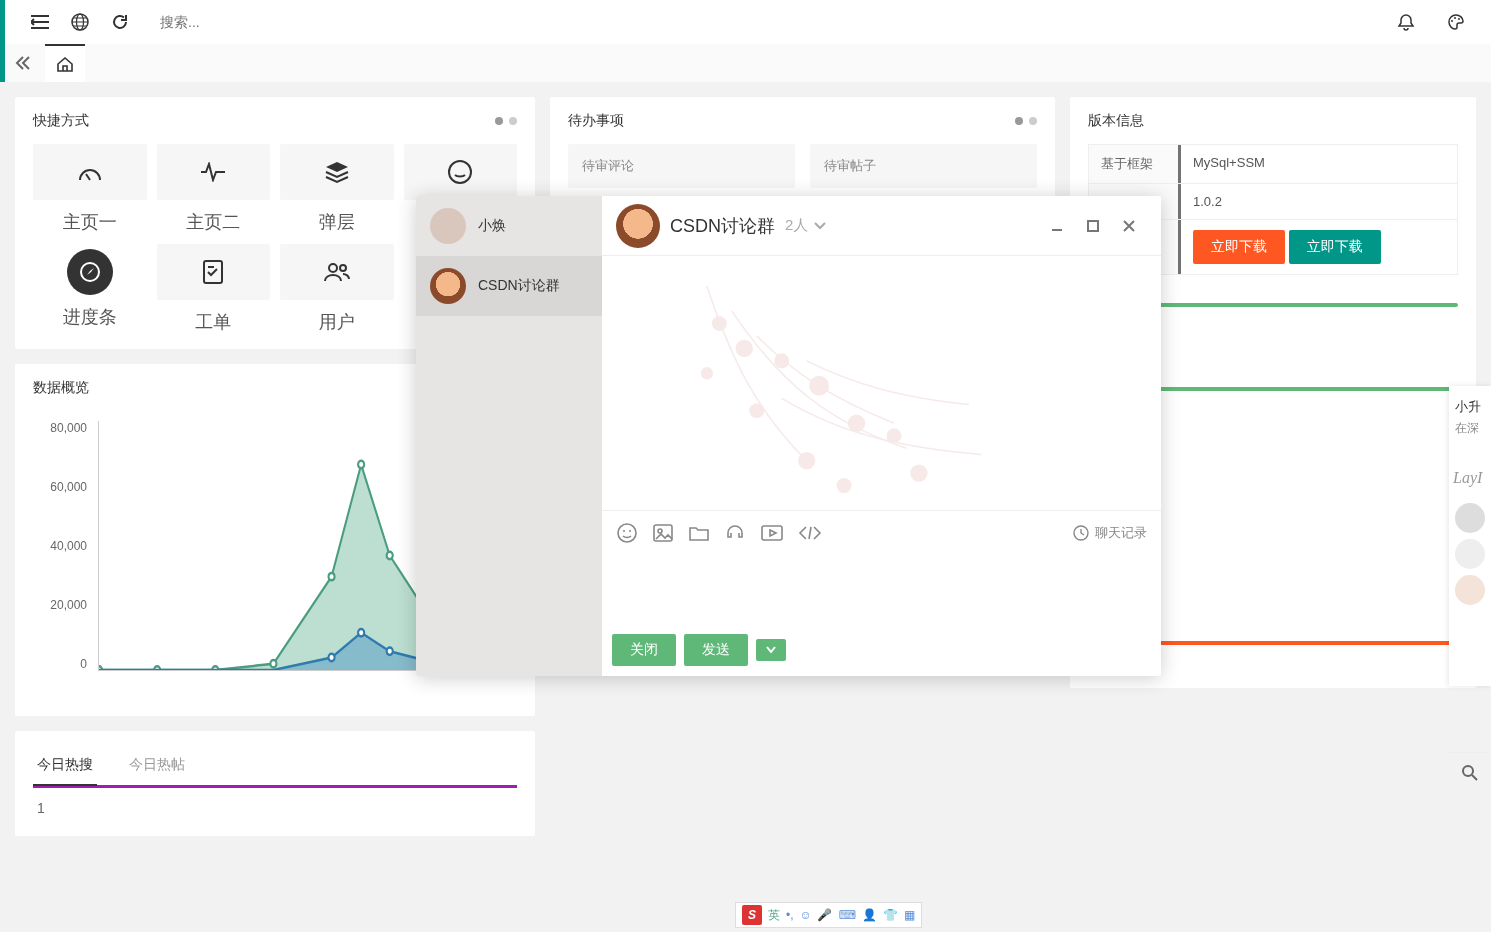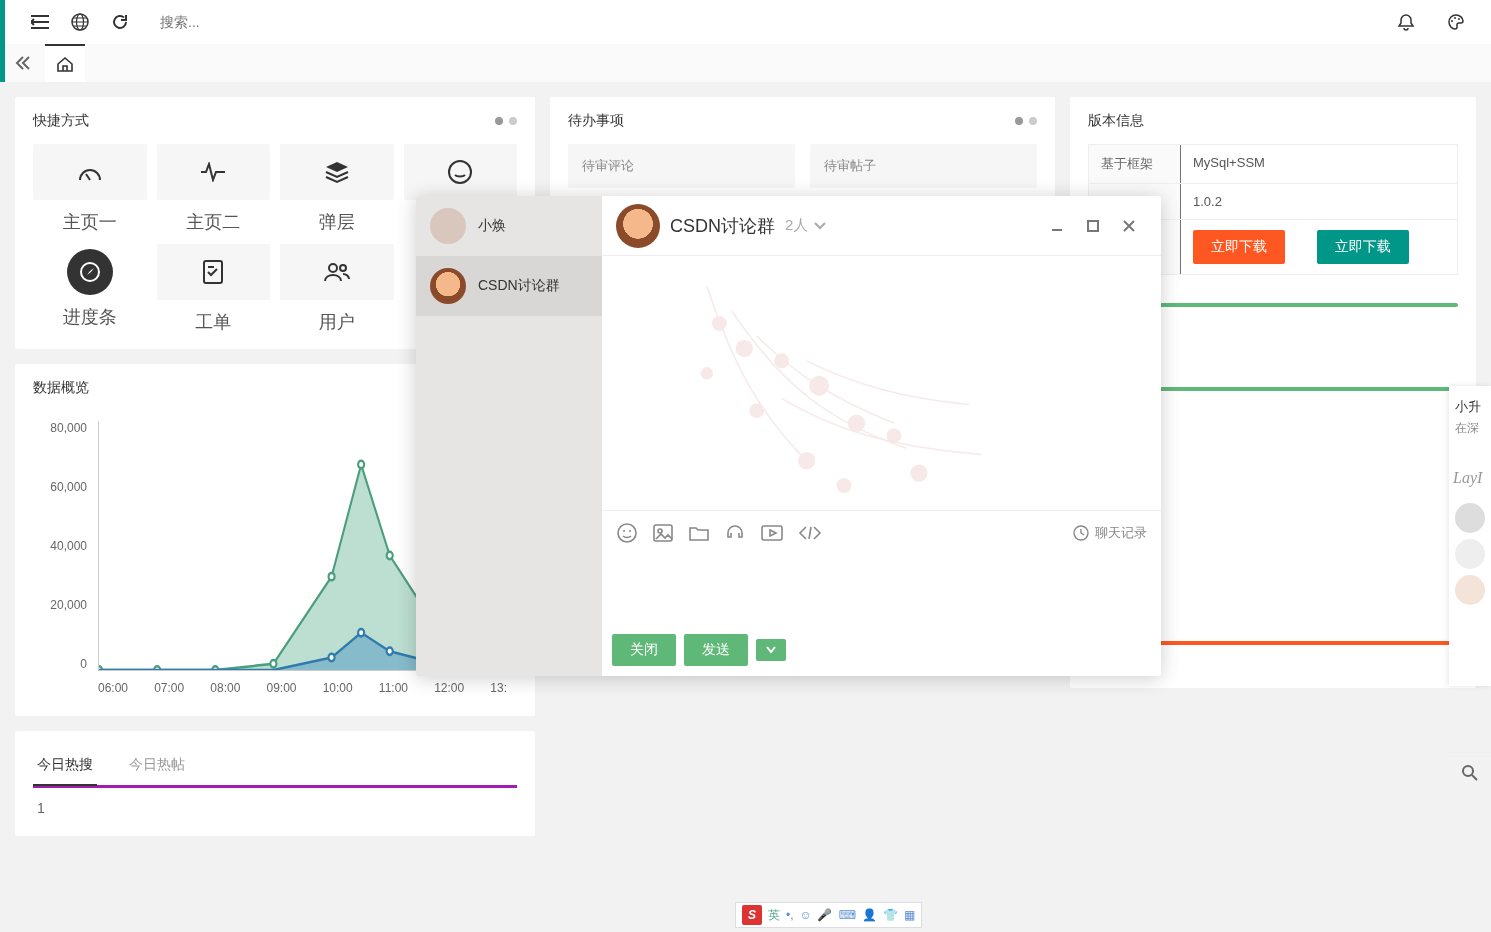--- a/index.html
+++ b/index.html
@@ -34,23 +34,23 @@
 .grid .cell { display: flex; flex-direction: column; align-items: center; gap: 10px; }
 .grid .ic { width: 100%; height: 56px; background: #f6f6f6; border-radius: 2px; display: flex; align-items: center; justify-content: center; color: #333; }
 .grid .ic.dark { background: #333; color: #fff; border-radius: 50%; width: 46px; height: 46px; margin-top: 5px; }
 .grid .lbl { font-size: 18px; color: #555; text-align: right; }
 
 .pending { display: flex; gap: 15px; }
 .pending .box { flex: 1; height: 44px; background: #f6f6f6; display: flex; align-items: center; padding: 0 14px; color: #888; font-size: 13px; border-radius: 2px; }
 
 .info-table .row { display: flex; border: 1px solid #eee; border-bottom: none; }
 .info-table .row:last-child { border-bottom: 1px solid #eee; }
-.info-table .lcell { width: 92px; padding: 10px 12px; background: #fafafa; border-right: 1px solid #737373; color: #666; font-size: 13px; }
+.info-table .lcell { width: 92px; padding: 10px 12px; background: #fafafa; border-right: 3px solid #737373; color: #666; font-size: 13px; }
 .info-table .rcell { padding: 10px 12px; color: #555; font-size: 13px; flex:1; }
-.btn { display: inline-block; padding: 8px 18px; border-radius: 2px; color: #fff; font-size: 14px; margin-right: 28px; cursor: pointer; }
+.btn { display: inline-block; padding: 8px 18px; border-radius: 2px; color: #fff; font-size: 14px; margin-right: 0; cursor: pointer; }
 .btn-red { background: #ff5722; }
 .btn-green { background: #009688; }
 
 .chart-wrap { height: 290px; position: relative; }
 .chart-y { position: absolute; left: 0; top: 10px; bottom: 30px; width: 60px; display: flex; flex-direction: column; justify-content: space-between; text-align: right; font-size: 12px; color: #666; padding-right: 6px; }
 .chart-area { position: absolute; left: 65px; right: 10px; top: 10px; bottom: 30px; border-left: 1px solid #ccc; border-bottom: 1px solid #ccc; }
 .chart-x { position: absolute; left: 65px; right: 10px; bottom: 6px; display: flex; justify-content: space-between; font-size: 12px; color: #666; }
 .chart-svg { width: 100%; height: 100%; }
 
 .tabsrow { display: flex; gap: 28px; border-bottom: 3px solid #a21caf; }
@@ -261,30 +261,20 @@
             <circle cx="285" cy="108" r="3" fill="#fff" stroke="#4a9d7f" stroke-width="2"></circle>
             <circle cx="342" cy="180" r="3" fill="#fff" stroke="#4a9d7f" stroke-width="2"></circle>
             <polygon points="0,200 57,200 114,200 171,200 228,190 257,170 285,185 342,197 400,195 400,200" fill="#5a9cc7" fill-opacity=".55"></polygon>
             <polyline points="0,200 57,200 114,200 171,200 228,190 257,170 285,185 342,197 400,195" fill="none" stroke="#2f7bae" stroke-width="2"></polyline>
             <circle cx="228" cy="190" r="3" fill="#fff" stroke="#2f7bae" stroke-width="2"></circle>
             <circle cx="257" cy="170" r="3" fill="#fff" stroke="#2f7bae" stroke-width="2"></circle>
             <circle cx="285" cy="185" r="3" fill="#fff" stroke="#2f7bae" stroke-width="2"></circle>
             <circle cx="342" cy="197" r="3" fill="#fff" stroke="#2f7bae" stroke-width="2"></circle>
           </svg>
         </div>
-        <div class="chart-x">
-          <span>06:00</span>
-          <span>07:00</span>
-          <span>08:00</span>
-          <span>09:00</span>
-          <span>10:00</span>
-          <span>11:00</span>
-          <span>12:00</span>
-          <span>13:</span>
-        </div>
       </div>
     </div>
 
     <div class="card" style="padding-bottom:8px;">
       <div class="tabsrow">
         <div class="t active">今日热搜</div>
         <div class="t">今日热帖</div>
       </div>
       <div class="rowcontent">1</div>
     </div>

